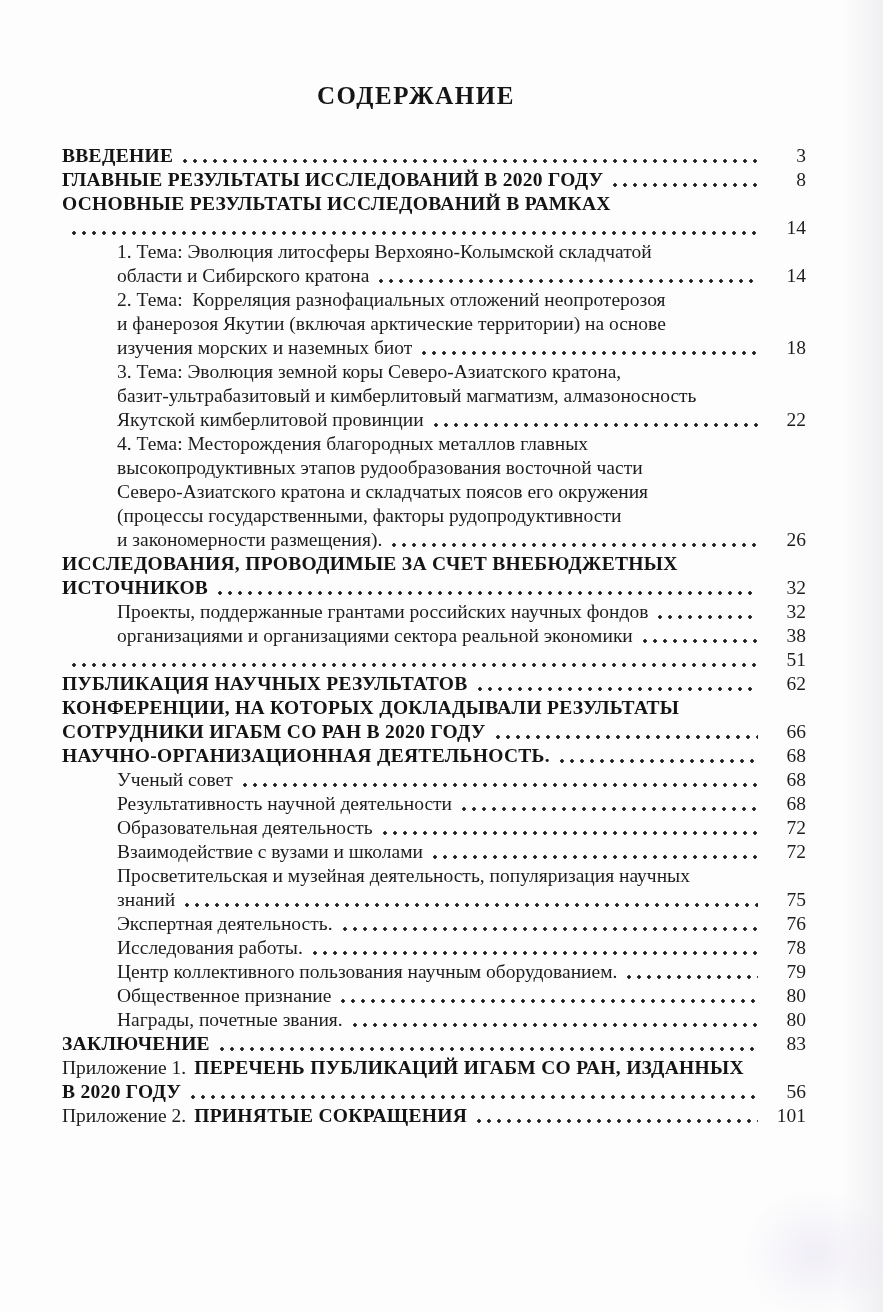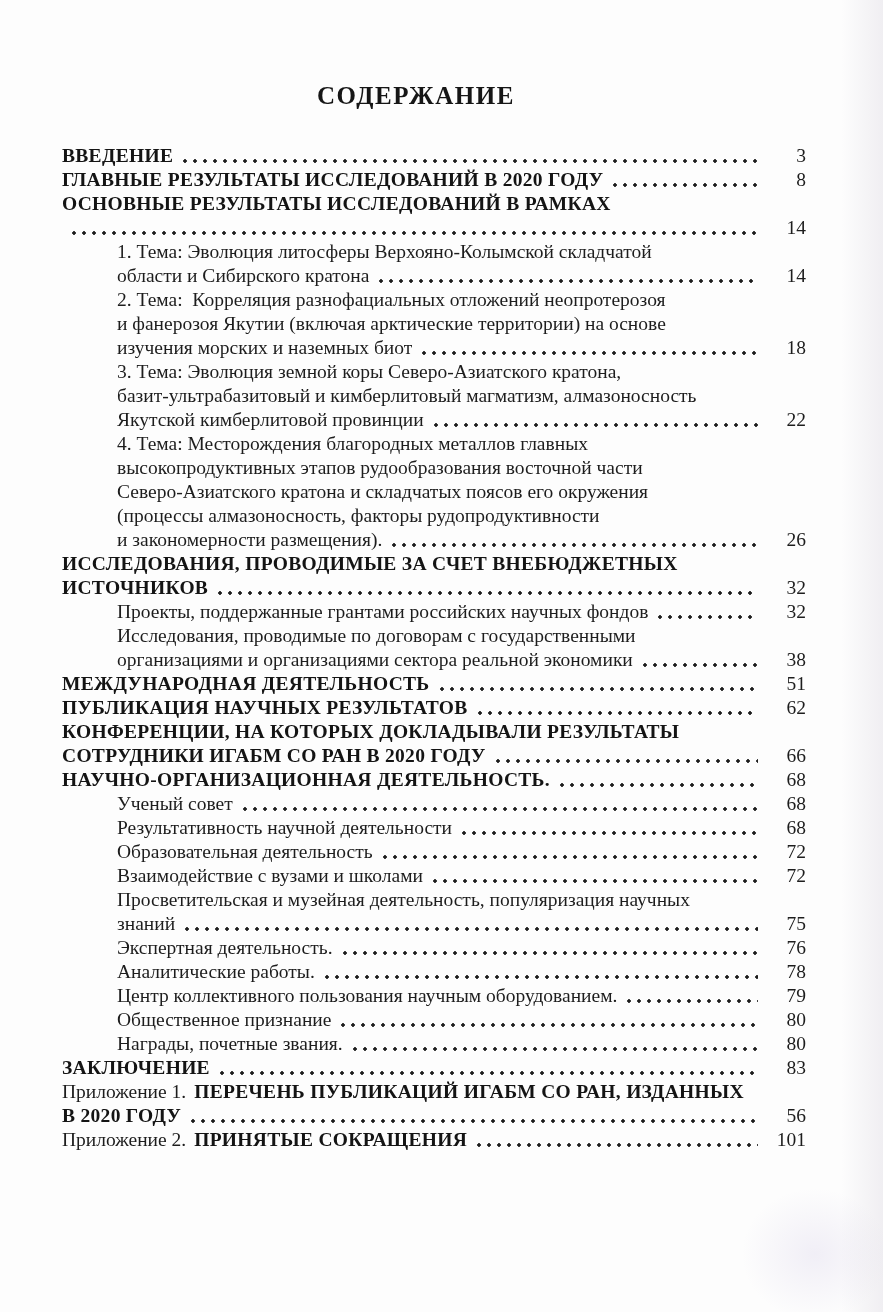--- a/index.html
+++ b/index.html
@@ -148,21 +148,21 @@
     <span class="text">высокопродуктивных этапов рудообразования восточной части</span>
 
   </div>
       <div class="row sub">
 
     <span class="text">Северо-Азиатского кратона и складчатых поясов его окружения</span>
 
   </div>
       <div class="row sub">
 
-    <span class="text">(процессы алмазоносность, факторы рудопродуктивности</span>
+    <span class="text">(процессы государственными, факторы рудопродуктивности</span>
 
   </div>
       <div class="row sub">
 
     <span class="text">и закономерности размещения).</span>
     <span class="leader"></span>
     <span class="pagenum">26</span>
   </div>
       <div class="row main">
 
@@ -176,32 +176,26 @@
     <span class="pagenum">32</span>
   </div>
       <div class="row sub">
 
     <span class="text">Проекты, поддержанные грантами российских научных фондов</span>
     <span class="leader"></span>
     <span class="pagenum">32</span>
   </div>
       <div class="row sub">
 
-    <span class="text">Исследования, проводимые по договорам с государственными</span>
-
-  </div>
-      <div class="row sub">
-
     <span class="text">организациями и организациями сектора реальной экономики</span>
     <span class="leader"></span>
     <span class="pagenum">38</span>
   </div>
       <div class="row main">
 
-    <span class="text">МЕЖДУНАРОДНАЯ ДЕЯТЕЛЬНОСТЬ</span>
     <span class="leader"></span>
     <span class="pagenum">51</span>
   </div>
       <div class="row main">
 
     <span class="text">ПУБЛИКАЦИЯ НАУЧНЫХ РЕЗУЛЬТАТОВ</span>
     <span class="leader"></span>
     <span class="pagenum">62</span>
   </div>
       <div class="row main">
@@ -257,21 +251,21 @@
     <span class="pagenum">75</span>
   </div>
       <div class="row sub">
 
     <span class="text">Экспертная деятельность.</span>
     <span class="leader"></span>
     <span class="pagenum">76</span>
   </div>
       <div class="row sub">
 
-    <span class="text">Аналитические работы.</span>
+    <span class="text">Исследования работы.</span>
     <span class="leader"></span>
     <span class="pagenum">78</span>
   </div>
       <div class="row sub">
 
     <span class="text">Центр коллективного пользования научным оборудованием.</span>
     <span class="leader"></span>
     <span class="pagenum">79</span>
   </div>
       <div class="row sub">

